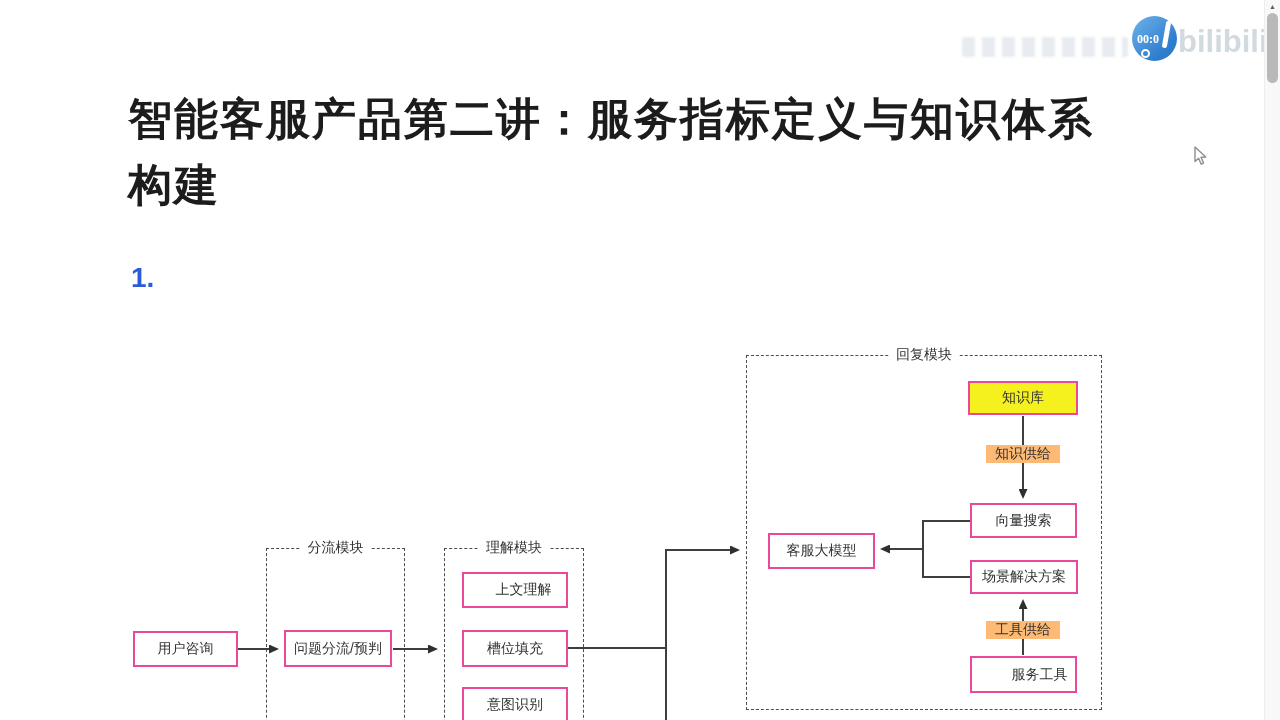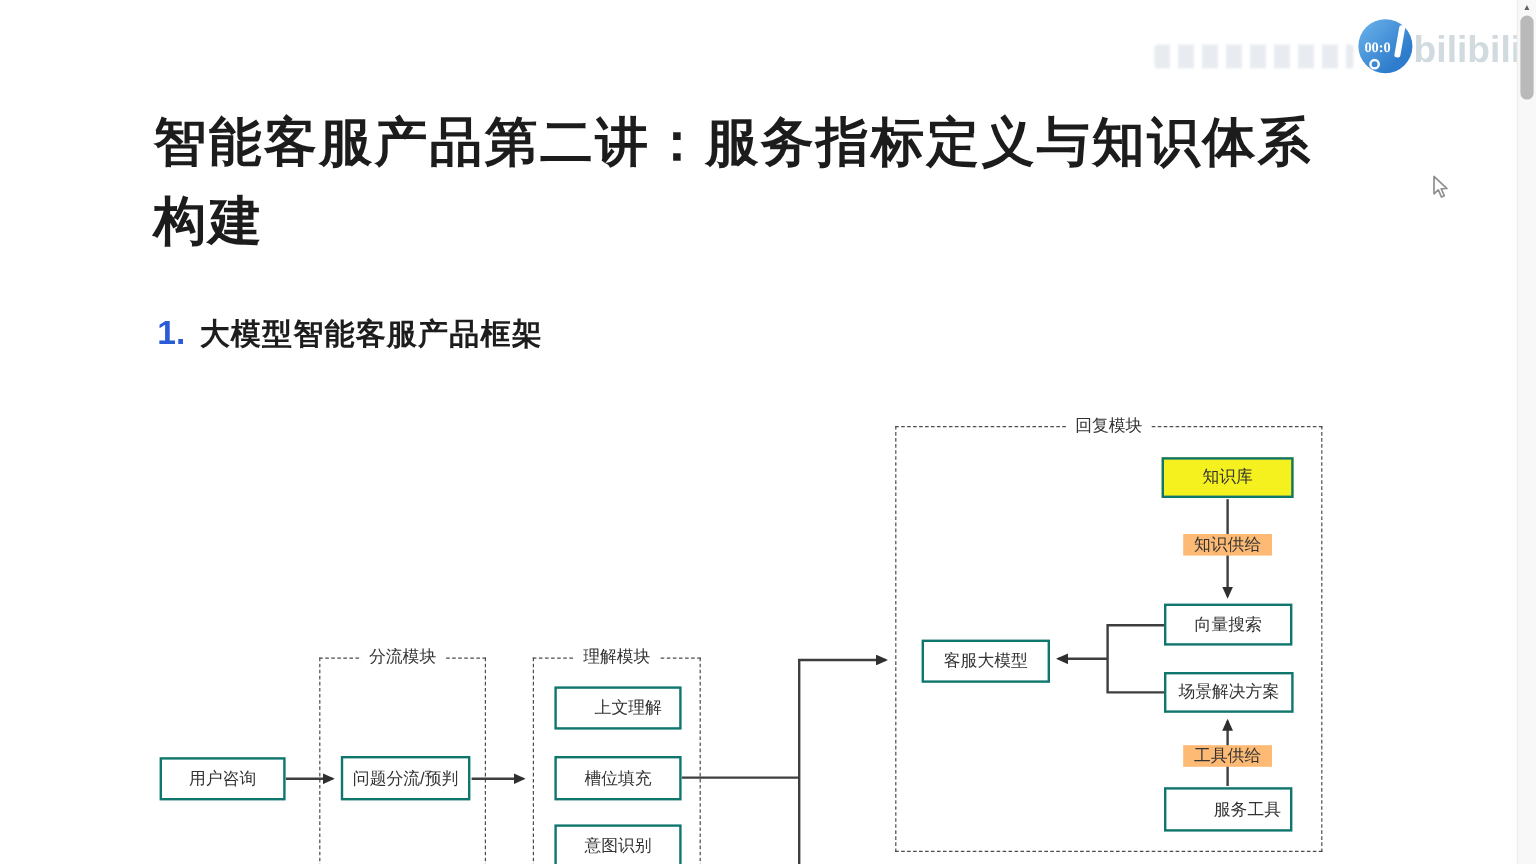--- a/index.html
+++ b/index.html
@@ -11,21 +11,21 @@
   #doc-title { left:128px; top:86px; width:982px; font-size:44px; line-height:66px;
     font-weight:800; color:#1c1c1c; letter-spacing:2px; }
   #section-row { left:131px; top:262px; display:flex; align-items:baseline; }
   #section-num { font-size:28px; font-weight:800; color:#2b5bd7; margin-right:12px; }
   #section-head { font-size:25px; font-weight:800; color:#1d1d1d; letter-spacing:1px; }
 
   
   .group { position:absolute; border:1.5px dashed #4c4c4c; background:transparent; }
   .group-label { position:absolute; top:-10px; left:50%; transform:translateX(-50%);
     background:#ffffff; padding:0 7px; font-size:14px; color:#333; white-space:nowrap; }
-  .node { position:absolute; border:2px solid #0f766e; background:#ffffff; color:#333;
+  .node { position:absolute; border:2px solid #ec4899; background:#ffffff; color:#333;
     font-size:14px; display:flex; align-items:center; justify-content:center;
     white-space:nowrap; z-index:3; }
   .edge-label { position:absolute; background:#fdba74; color:#333; font-size:14px;
     text-align:center; z-index:4; padding:0 2px; }
   #grp-triage        { left:266px; top:548px; width:139px; height:190px; }
   #grp-understanding { left:444px; top:548px; width:140px; height:190px; }
   #grp-reply         { left:746px; top:355px; width:356px; height:355px; }
   #n-user     { left:133px; top:631px; width:105px; height:36px; }
   #n-triage   { left:284px; top:630px; width:108px; height:37px; }
   #n-context  { left:462px; top:572px; width:106px; height:36px;padding-left:17px; }
@@ -73,21 +73,20 @@
 <div class="abs" id="wm-clock">
   <span id="wm-clock-text">00:0</span>
   <span id="wm-clock-ring"></span>
   <span id="wm-clock-pen"></span>
 </div>
 <div class="abs" id="wm-brand">bilibili</div>
 
 <div class="abs" id="doc-title">智能客服产品第二讲：服务指标定义与知识体系构建</div>
 <div class="abs" id="section-row">
   <span id="section-num">1.</span>
-  <span id="section-head">大模型智能客服产品框架</span>
 </div>
 
 <div class="group" id="grp-triage">
   <span class="group-label">分流模块</span>
 </div>
 <div class="group" id="grp-understanding">
   <span class="group-label">理解模块</span>
 </div>
 <div class="group" id="grp-reply">
   <span class="group-label">回复模块</span>

